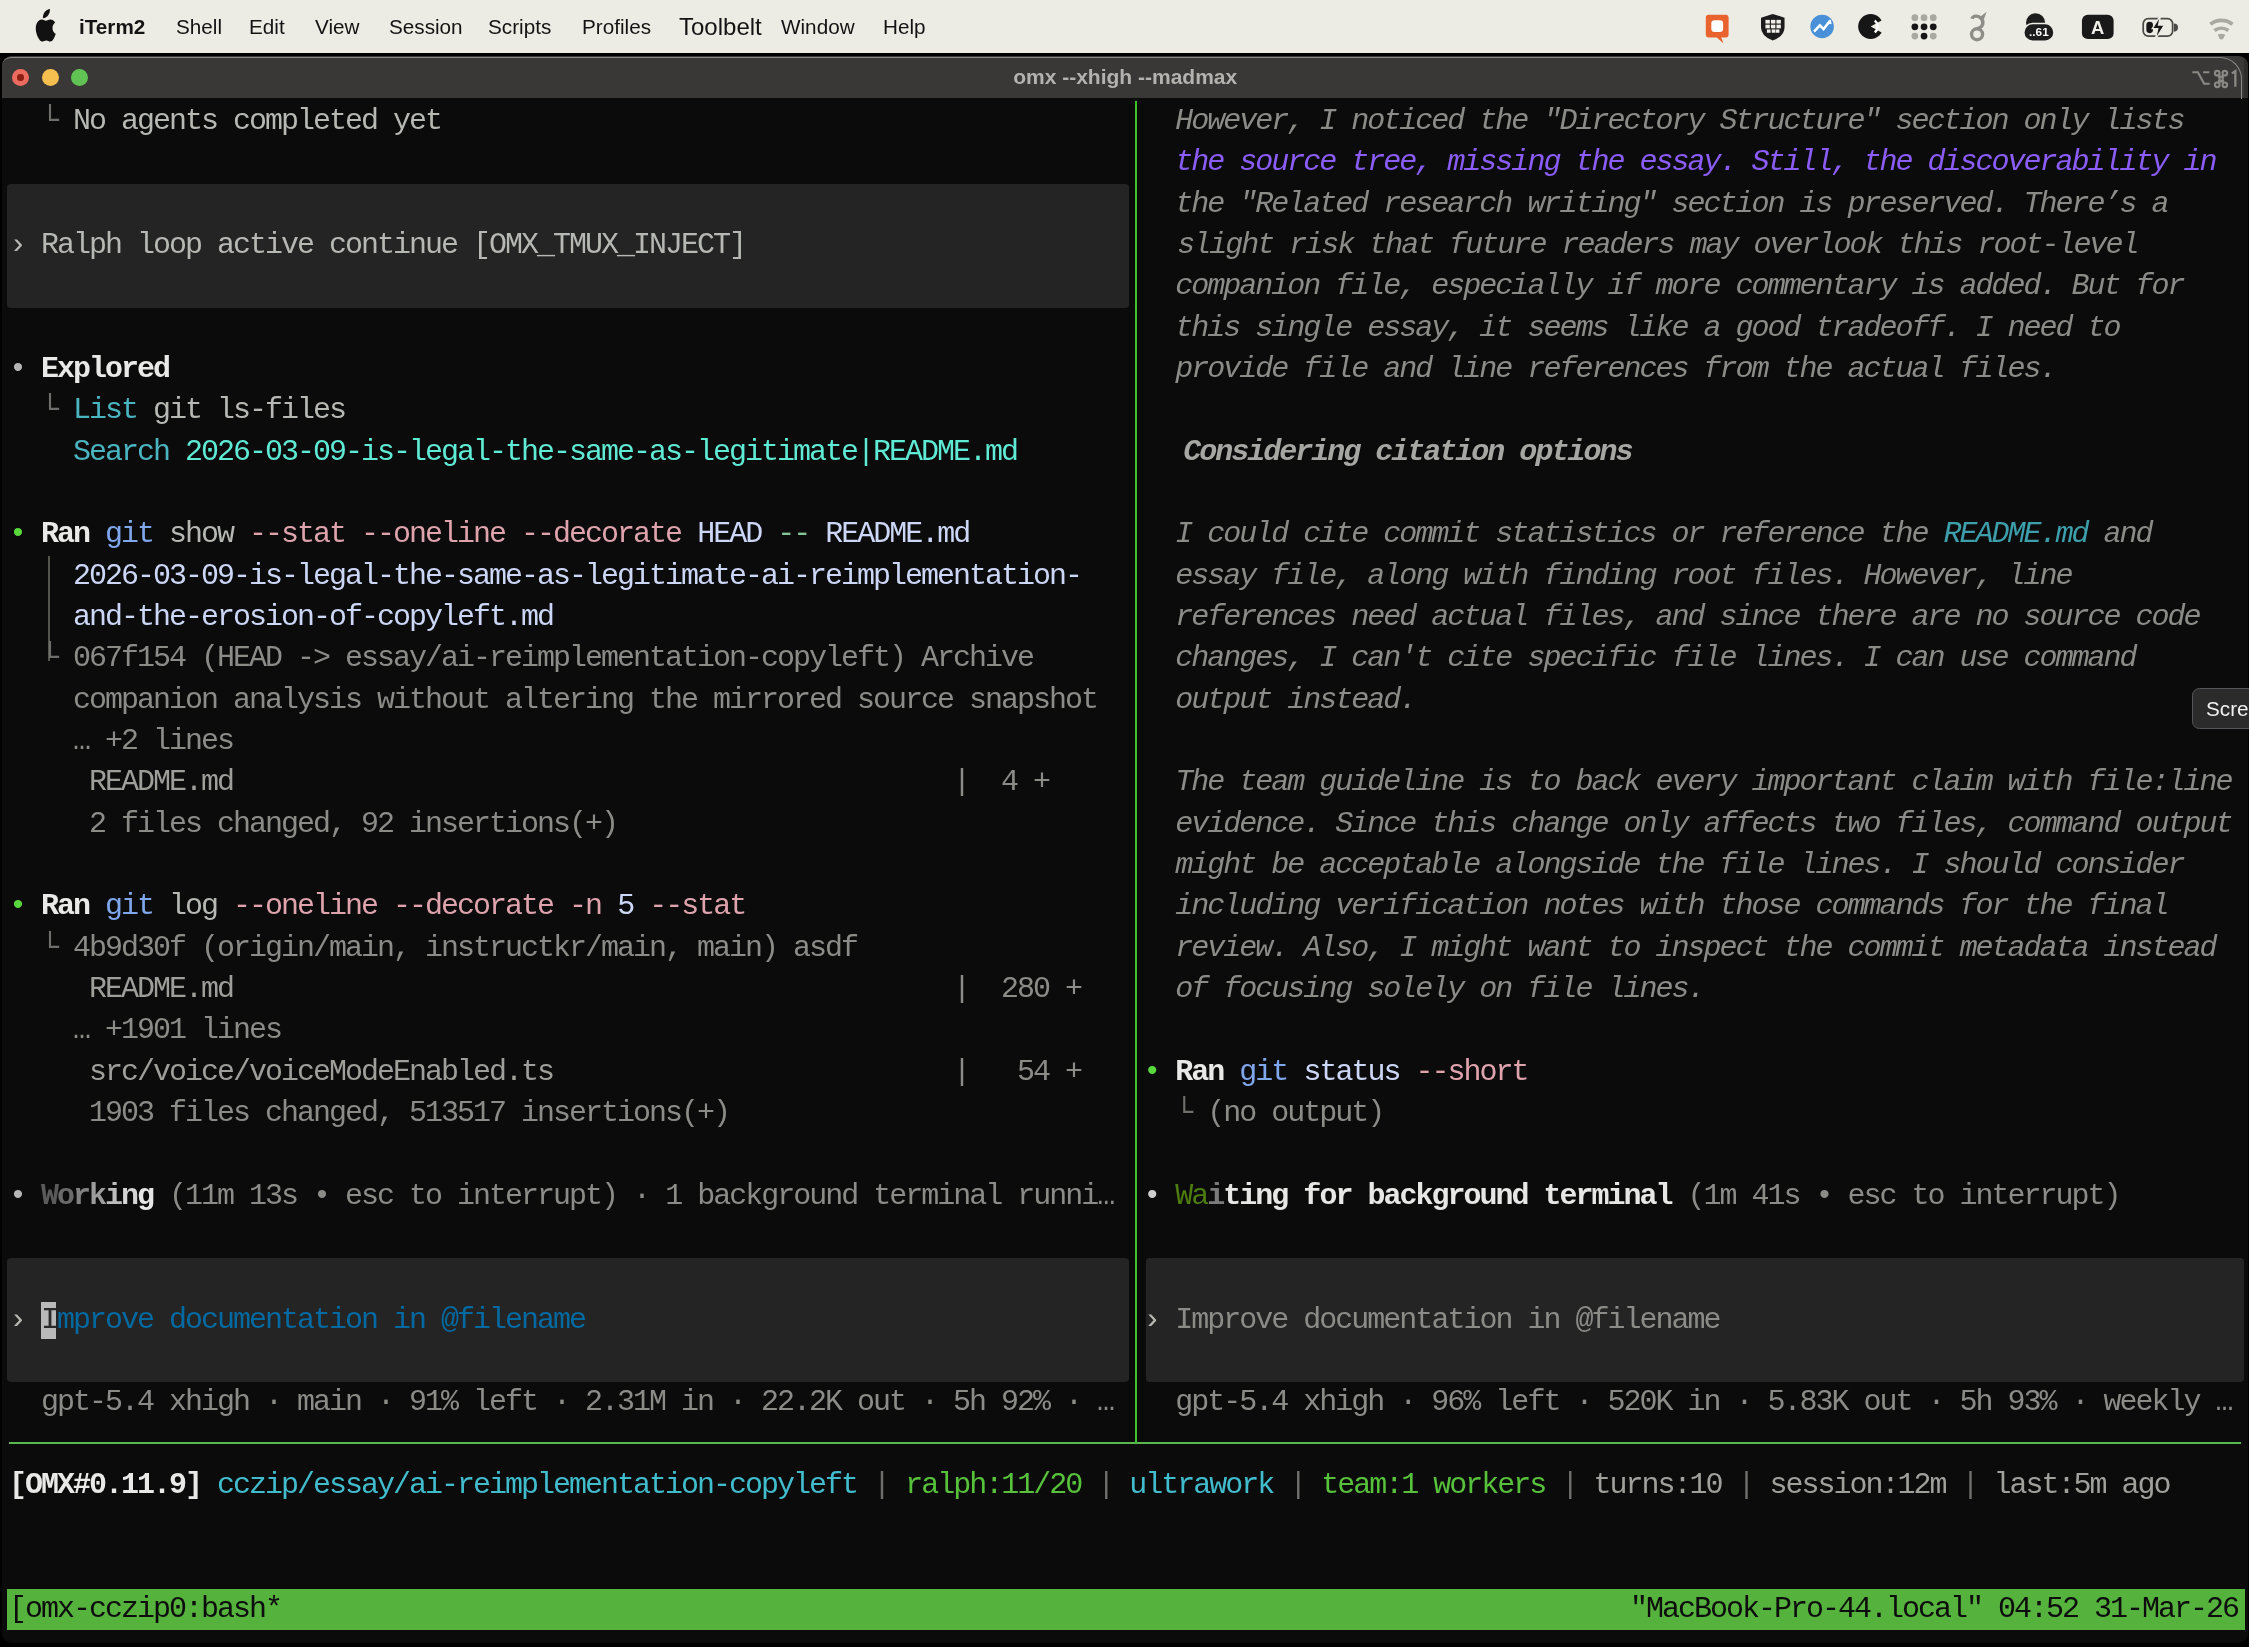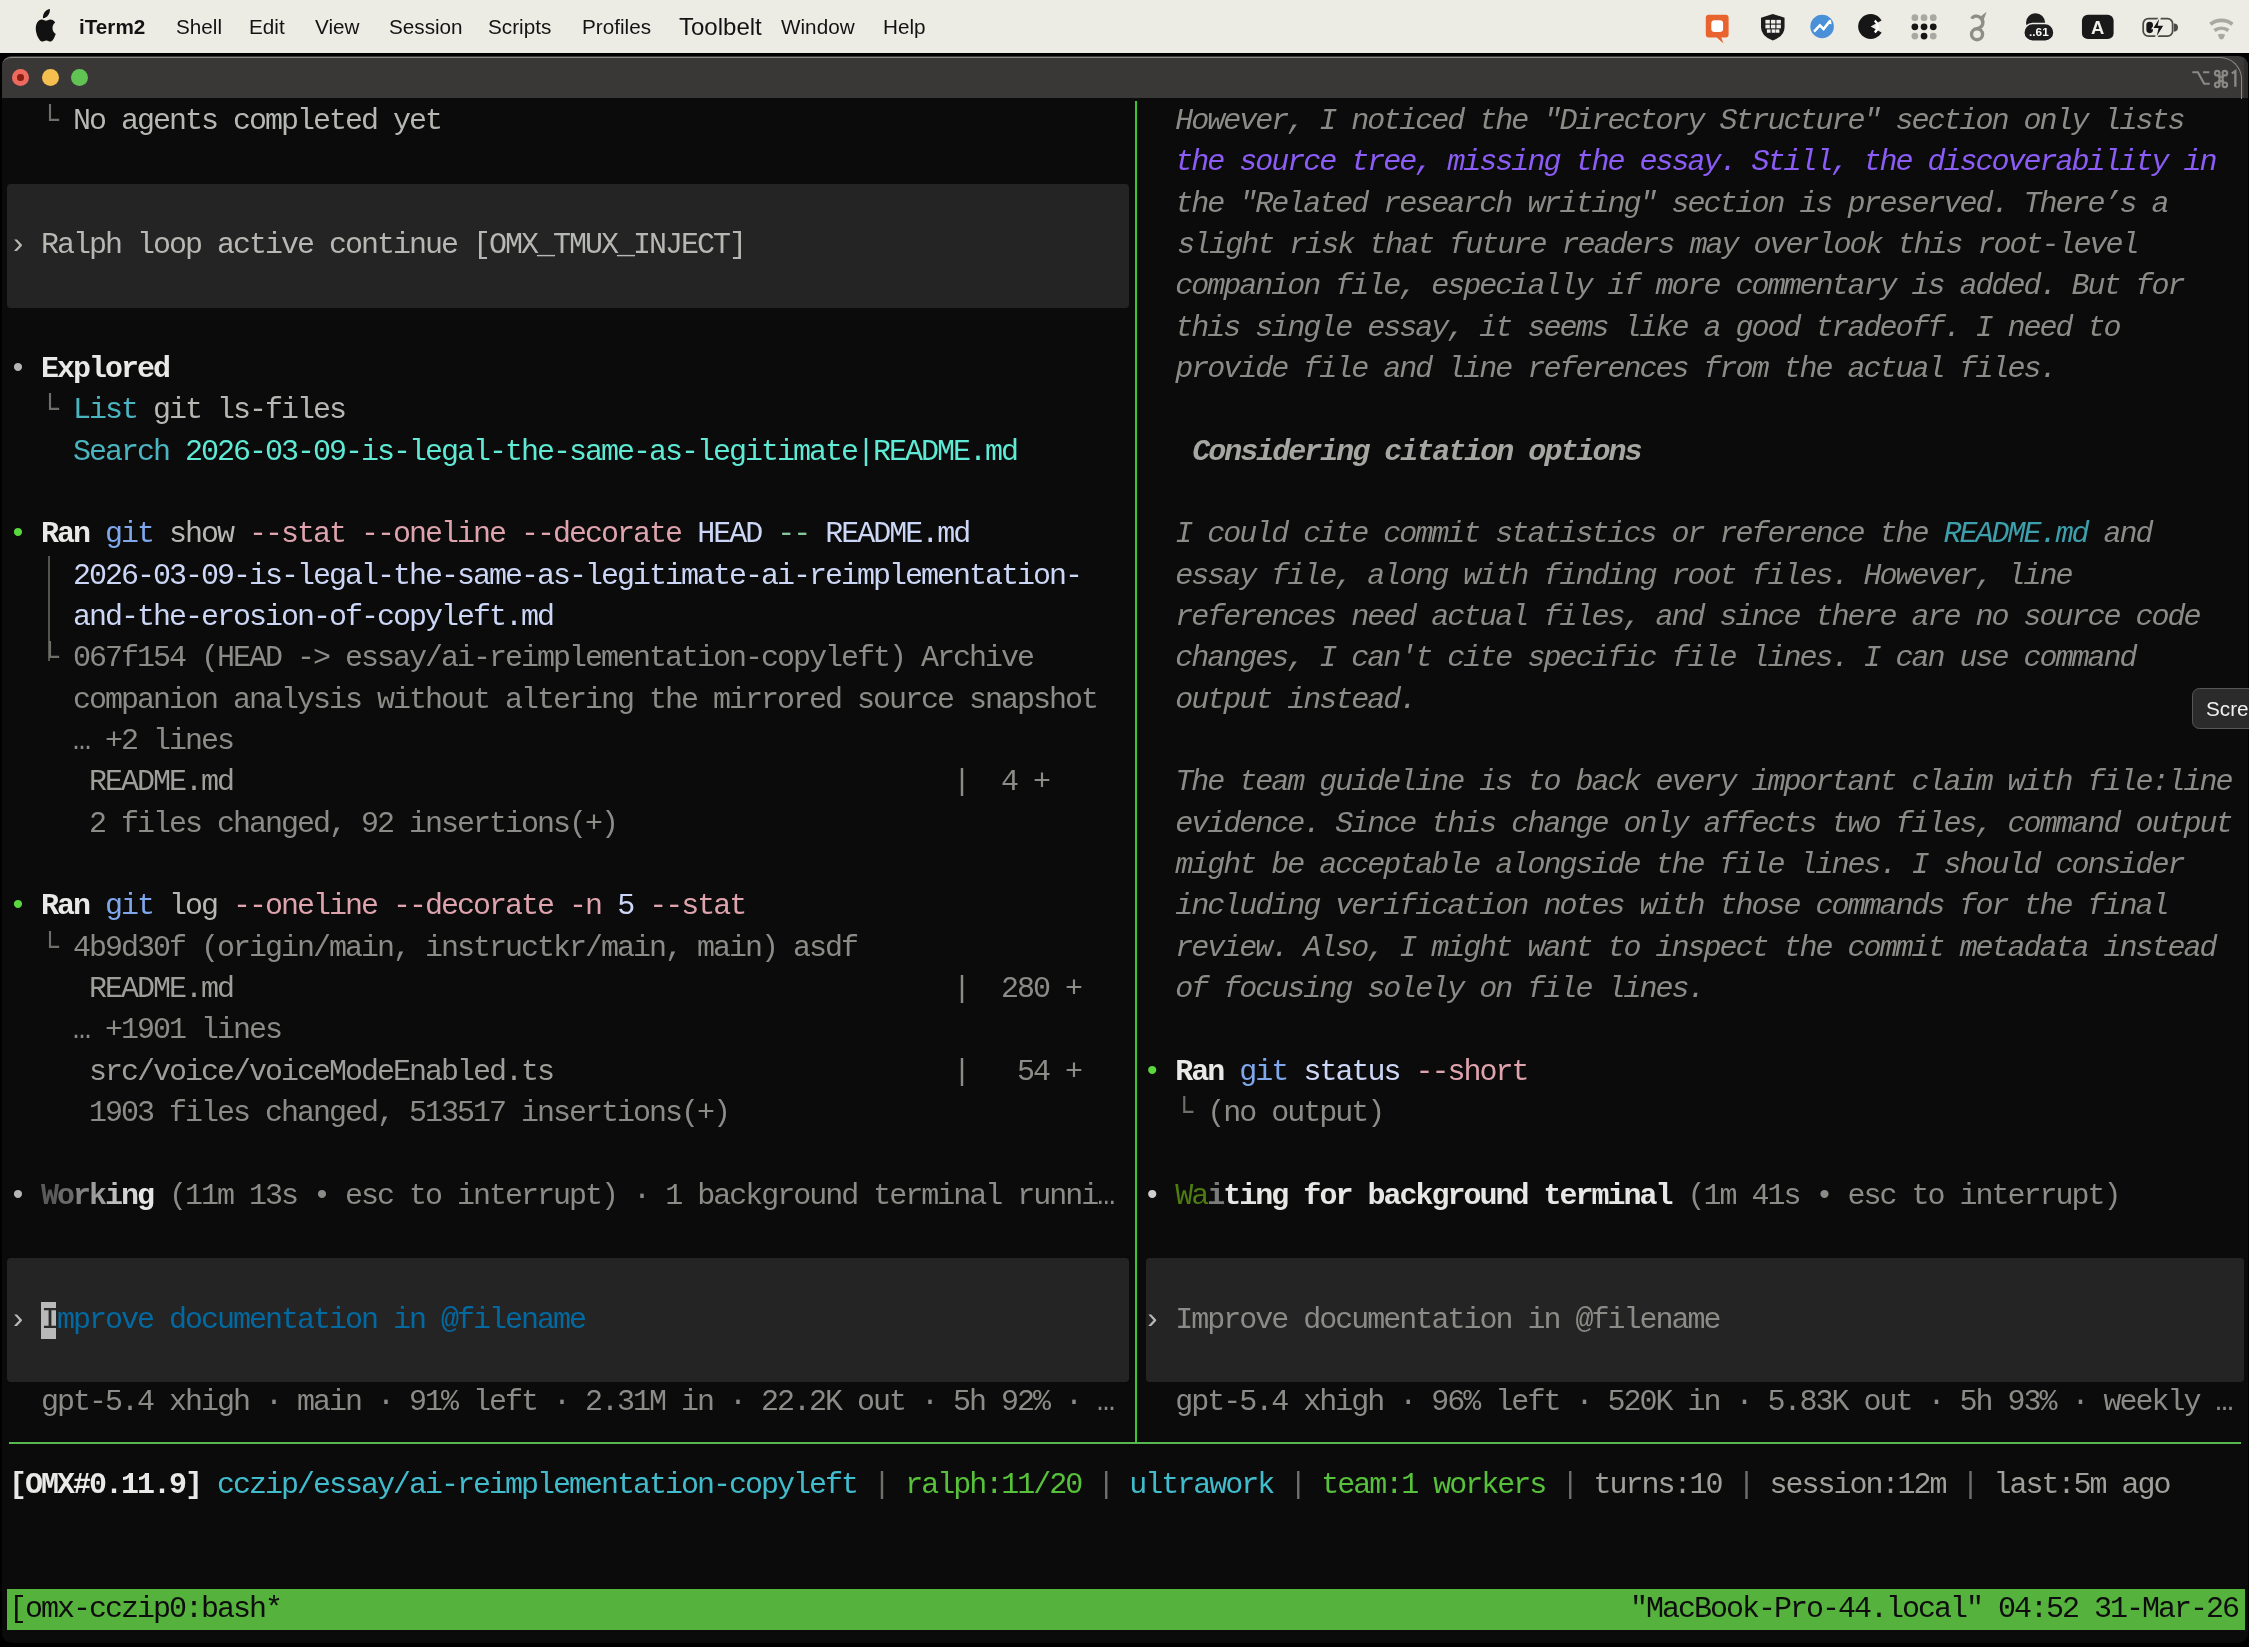--- a/index.html
+++ b/index.html
@@ -10,20 +10,21 @@
 <body>
 
 <div style="position:absolute;left:2.2px;top:56px;width:2246px;height:1587px;background:#0b0b0b;border-radius:9.6px;overflow:hidden">
   <div style="position:absolute;left:0;top:0;width:100%;height:42px;background:#393837"></div>
   <div style="position:absolute;left:0;top:0.7px;width:2240px;height:42px;border-top:1.8px solid #8a8884;border-right:1.8px solid #8a8884;border-top-right-radius:22px;border-top-left-radius:8.9px"></div>
   <div style="position:absolute;left:2242px;top:2.2px;width:4.4px;height:40px;background:#2e2d2c"></div>
   <div style="position:absolute;left:9.6px;top:12.5px;width:17px;height:17px;border-radius:50%;background:#ec6a5e"></div>
   <div style="position:absolute;left:15px;top:18px;width:6.6px;height:6.6px;border-radius:50%;background:#8a1f11"></div>
   <div style="position:absolute;left:40px;top:12.5px;width:17px;height:17px;border-radius:50%;background:#f5bf4f"></div>
   <div style="position:absolute;left:69px;top:12.5px;width:17px;height:17px;border-radius:50%;background:#61c354"></div>
+  <div class="sans" style="position:absolute;left:0;top:0;width:100%;height:42px;line-height:42px;text-align:center;font-weight:bold;font-size:21px;color:#b4b2ae">omx --xhigh --madmax</div>
 </div>
 <svg width="59" height="29.5" viewBox="0 0 80 40" style="position:absolute;left:2185px;top:66px">
   <g stroke="#8b8984" stroke-width="2.9" fill="none">
     <path d="M10 8.5 h7.5 l8.5 15.5 h7.5 M24.5 8.5 h8.5"></path>
     <path d="M44.5 14.5 h8.5 M44.5 20.5 h8.5 M46.8 12.5 v10.5 M51 12.5 v10.5"></path>
     <circle cx="43.7" cy="9.7" r="3.1"></circle>
       <circle cx="54" cy="9.7" r="3.1"></circle>
     <circle cx="43.7" cy="25.5" r="3.1"></circle>
       <circle cx="54" cy="25.5" r="3.1"></circle>
     <path d="M63.5 10 l4.8 -3 v21" stroke-width="3.1"></path>
@@ -64,21 +65,21 @@
 <div style="position:absolute;left:1140px;top:101px;width:1110px;height:1488px;overflow:hidden">
   <div style="position:absolute;left:5.5px;top:1157px;width:1098px;height:124px;background:#242424;border-radius:3.7px"></div>
   <div style="position:absolute;left:3.3px;top:0">
 <div class="ln" style="top:0px;left:0px">  <span style="color:#8b8b88;font-style:italic">However, I noticed the "Directory Structure" section only lists</span></div>
       <div class="ln" style="top:41px;left:0px">  <span style="color:#8b5cf6;font-style:italic">the source tree, missing the essay. Still, the discoverability in</span></div>
       <div class="ln" style="top:83px;left:0px">  <span style="color:#8b8b88;font-style:italic">the "Related research writing" section is preserved. There’s a</span></div>
       <div class="ln" style="top:124px;left:2px">  <span style="color:#8b8b88;font-style:italic">slight risk that future readers may overlook this root-level</span></div>
       <div class="ln" style="top:165px;left:0px">  <span style="color:#8b8b88;font-style:italic">companion file, especially if more commentary is added. But for</span></div>
       <div class="ln" style="top:207px;left:0px">  <span style="color:#8b8b88;font-style:italic">this single essay, it seems like a good tradeoff. I need to</span></div>
       <div class="ln" style="top:248px;left:0px">  <span style="color:#8b8b88;font-style:italic">provide file and line references from the actual files.</span></div>
-      <div class="ln" style="top:331px;left:17px">  <span style="color:#a6a6a2;font-weight:bold;font-style:italic">Considering citation options</span></div>
+      <div class="ln" style="top:331px;left:8px">  <span style="color:#a6a6a2;font-weight:bold;font-style:italic">Considering citation options</span></div>
       <div class="ln" style="top:413px;left:0px">  <span style="color:#8b8b88;font-style:italic">I could cite commit statistics or reference the </span><span style="color:#3d9fab;font-style:italic">README.md</span><span style="color:#8b8b88;font-style:italic"> and</span></div>
       <div class="ln" style="top:455px;left:0px">  <span style="color:#8b8b88;font-style:italic">essay file, along with finding root files. However, line</span></div>
       <div class="ln" style="top:496px;left:0px">  <span style="color:#8b8b88;font-style:italic">references need actual files, and since there are no source code</span></div>
       <div class="ln" style="top:537px;left:0px">  <span style="color:#8b8b88;font-style:italic">changes, I can't cite specific file lines. I can use command</span></div>
       <div class="ln" style="top:579px;left:0px">  <span style="color:#8b8b88;font-style:italic">output instead.</span></div>
       <div class="ln" style="top:661px;left:0px">  <span style="color:#8b8b88;font-style:italic">The team guideline is to back every important claim with file:line</span></div>
       <div class="ln" style="top:703px;left:0px">  <span style="color:#8b8b88;font-style:italic">evidence. Since this change only affects two files, command output</span></div>
       <div class="ln" style="top:744px;left:0px">  <span style="color:#8b8b88;font-style:italic">might be acceptable alongside the file lines. I should consider</span></div>
       <div class="ln" style="top:785px;left:0px">  <span style="color:#8b8b88;font-style:italic">including verification notes with those commands for the final</span></div>
       <div class="ln" style="top:827px;left:0px">  <span style="color:#8b8b88;font-style:italic">review. Also, I might want to inspect the commit metadata instead</span></div>

